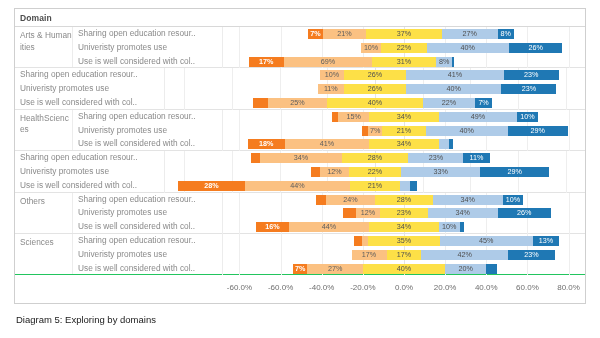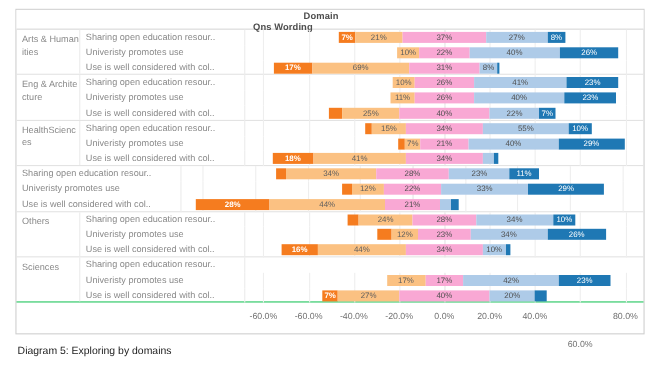--- a/index.html
+++ b/index.html
@@ -26,21 +26,20 @@
   .col-domain { width: 58px; }
   .col-qns    { width: 150px; }
 
   
   .hdr {
     position: absolute; left:0; top:0;
     width: 100%; height: 18px;
     display: flex; align-items: center;
     border-bottom: 1px solid #d8d8d8;
     background: #fff;
-    flex-direction: column;
   }
   .hdr .cell {
     font-size: 8.5px; font-weight: bold; color: #4d4d4d;
     padding-left: 5px; letter-spacing: .1px;
   }
 
   
   .body { position: absolute; left:0; top:18px; right:0; bottom: 26px; }
   .group {
     display: flex;
@@ -81,21 +80,21 @@
 
   .bar { position: absolute; top: 2px; height: 10px; left:0; right:0; }
   .seg {
     position: absolute; top: 0; height: 10px;
     font-size: 7.2px; line-height: 10px;
     text-align: center; white-space: nowrap;
     overflow: hidden;
   }
   .seg.s0 { background: #f57c1f; color:#ffffff; font-weight:bold; }
   .seg.s1 { background: #fbc182; color:#5d5d5d; }
-  .seg.s2 { background: #f9a8d4; color:#4f4f4f; }
+  .seg.s2 { background: #fde047; color:#4f4f4f; }
   .seg.s3 { background: #aecbe8; color:#4f4f4f; }
   .seg.s4 { background: #1f78b4; color:#ffffff; }
 
   
   .axis {
     position: absolute; left:0; bottom: 0;
     width: 100%; height: 26px;
   }
   .axis-inner { position: absolute; left: 208px; right: 0; top: 0; bottom: 0; }
   .tick {
@@ -114,21 +113,20 @@
 </style>
 </head>
 <body>
 
 <div id="root">
 
   <div class="card">
 
     <div class="hdr">
       <div class="cell col-domain">Domain</div>
-      <div class="cell col-qns">Qns Wording</div>
     </div>
 
     <div class="body" id="body">
         <div class="group">
           <div class="domain-cell">Arts &amp; Humanities</div>
           <div class="rows-cell">
             <div class="row">
               <div class="qns">Sharing open education resour..</div>
               <div class="plot">
                 <div class="gridlines">
@@ -192,21 +190,20 @@
                   <div class="seg s1" style="left: 16.7614%; width: 24.4318%;">69%</div>
                   <div class="seg s2" style="left: 41.1932%; width: 17.6136%;">31%</div>
                   <div class="seg s3" style="left: 58.8068%; width: 4.54545%;">8%</div>
                   <div class="seg s4" style="left: 63.3523%; width: 0.568182%;"></div>
                 </div>
               </div>
             </div>
           </div>
         </div>
         <div class="group">
-          <div class="domain-cell">Eng &amp; Architecture</div>
           <div class="rows-cell">
             <div class="row">
               <div class="qns">Sharing open education resour..</div>
               <div class="plot">
                 <div class="gridlines">
                   <div class="gl" style="left: 4.54545%;"></div>
                   <div class="gl" style="left: 15.9091%;"></div>
                   <div class="gl" style="left: 27.2727%;"></div>
                   <div class="gl" style="left: 38.6364%;"></div>
                   <div class="gl zero" style="left: 50%;"></div>
@@ -284,21 +281,21 @@
                   <div class="gl zero" style="left: 50%;"></div>
                   <div class="gl" style="left: 61.3636%;"></div>
                   <div class="gl" style="left: 72.7273%;"></div>
                   <div class="gl" style="left: 84.0909%;"></div>
                   <div class="gl" style="left: 95.4545%;"></div>
                 </div>
                 <div class="bar">
                   <div class="seg s0" style="left: 30.1136%; width: 1.70455%;"></div>
                   <div class="seg s1" style="left: 31.8182%; width: 8.52273%;">15%</div>
                   <div class="seg s2" style="left: 40.3409%; width: 19.3182%;">34%</div>
-                  <div class="seg s3" style="left: 59.6591%; width: 21.5909%;">55%</div>
+                  <div class="seg s3" style="left: 59.6591%; width: 21.5909%;">49%</div>
                   <div class="seg s4" style="left: 81.25%; width: 5.68182%;">10%</div>
                 </div>
               </div>
             </div>
             <div class="row">
               <div class="qns">Univeristy promotes use</div>
               <div class="plot">
                 <div class="gridlines">
                   <div class="gl" style="left: 4.54545%;"></div>
                   <div class="gl" style="left: 15.9091%;"></div>
@@ -489,20 +486,40 @@
                 </div>
               </div>
             </div>
           </div>
         </div>
         <div class="group">
           <div class="domain-cell">Sciences</div>
           <div class="rows-cell">
             <div class="row">
               <div class="qns">Sharing open education resour..</div>
+              <div class="plot">
+                <div class="gridlines">
+                  <div class="gl" style="left: 4.54545%;"></div>
+                  <div class="gl" style="left: 15.9091%;"></div>
+                  <div class="gl" style="left: 27.2727%;"></div>
+                  <div class="gl" style="left: 38.6364%;"></div>
+                  <div class="gl zero" style="left: 50%;"></div>
+                  <div class="gl" style="left: 61.3636%;"></div>
+                  <div class="gl" style="left: 72.7273%;"></div>
+                  <div class="gl" style="left: 84.0909%;"></div>
+                  <div class="gl" style="left: 95.4545%;"></div>
+                </div>
+                <div class="bar">
+                  <div class="seg s0" style="left: 36.0795%; width: 2.27273%;"></div>
+                  <div class="seg s1" style="left: 38.3523%; width: 1.70455%;"></div>
+                  <div class="seg s2" style="left: 40.0568%; width: 19.8864%;">35%</div>
+                  <div class="seg s3" style="left: 59.9432%; width: 25.5682%;">45%</div>
+                  <div class="seg s4" style="left: 85.5114%; width: 7.38636%;">13%</div>
+                </div>
+              </div>
             </div>
             <div class="row">
               <div class="qns">Univeristy promotes use</div>
               <div class="plot">
                 <div class="gridlines">
                   <div class="gl" style="left: 4.54545%;"></div>
                   <div class="gl" style="left: 15.9091%;"></div>
                   <div class="gl" style="left: 27.2727%;"></div>
                   <div class="gl" style="left: 38.6364%;"></div>
                   <div class="gl zero" style="left: 50%;"></div>
@@ -548,21 +565,21 @@
 
     <div class="axis">
       <div class="axis-inner" id="axis-inner">
           <div class="tick" style="left: 4.54545%;">-60.0%</div>
           <div class="tick" style="left: 15.9091%;">-60.0%</div>
           <div class="tick" style="left: 27.2727%;">-40.0%</div>
           <div class="tick" style="left: 38.6364%;">-20.0%</div>
           <div class="tick" style="left: 50%;">0.0%</div>
           <div class="tick" style="left: 61.3636%;">20.0%</div>
           <div class="tick" style="left: 72.7273%;">40.0%</div>
-          <div class="tick" style="left: 84.0909%; margin-top: 25px;">60.0%</div>
+          <div class="tick" style="left: 84.0909%;">60.0%</div>
           <div class="tick" style="left: 95.4545%;">80.0%</div>
         </div>
     </div>
 
   </div>
 
   <div class="caption">Diagram 5: Exploring by domains</div>
 
 </div>
 

